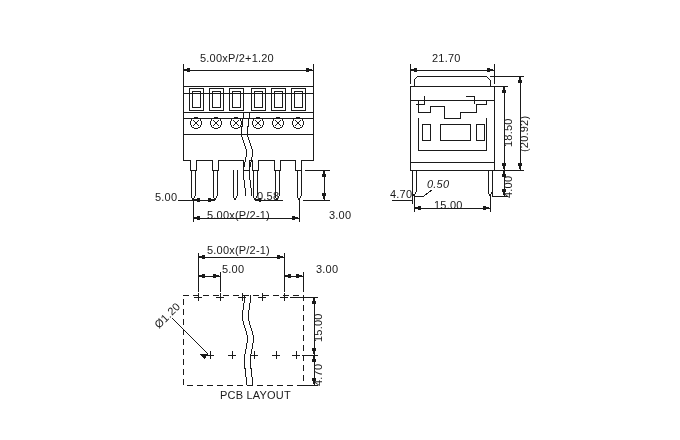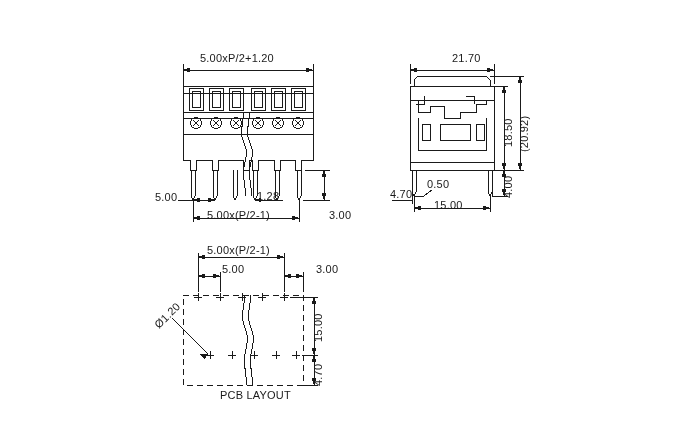--- a/index.html
+++ b/index.html
@@ -288,35 +288,35 @@
       <line x1="172" y1="318" x2="208" y2="354"></line>
       <path d="M208 354 l-8 0.5 l4.5 4.5 z" fill="#1a1a1a" stroke="none"></path>
 
     </g>
   </svg>
 
   <div class="lbl" style="left:200px; top:52px;">5.00xP/2+1.20</div>
 
   <div class="lbl" style="left:155px; top:191px;">5.00</div>
 
-  <div class="lbl" style="left:257px; top:190px;">1.28</div>
+  <div class="lbl" style="left:257px; top:190px;">0.58</div>
 
   <div class="lbl" style="left:207px; top:209px;">5.00x(P/2-1)</div>
 
   <div class="lbl" style="left:329px; top:209px;">3.00</div>
 
-  <div class="lbl" style="left:432px; top:52px;margin-left:20px;">21.70</div>
+  <div class="lbl" style="left:432px; top:52px;">21.70</div>
 
   <div class="lbl rot90" style="left:502px; top:147px;">18.50</div>
 
   <div class="lbl rot90" style="left:518px; top:152px;">(20.92)</div>
 
   <div class="lbl" style="left:390px; top:188px;">4.70</div>
 
-  <div class="lbl" style="left:427px; top:178px;">0.50</div>
+  <div class="lbl" style="left:427px; top:178px;font-style:italic;">0.50</div>
 
   <div class="lbl" style="left:434px; top:199px;">15.00</div>
 
   <div class="lbl rot90" style="left:502px; top:198px;">4.00</div>
 
   <div class="lbl" style="left:207px; top:244px;">5.00x(P/2-1)</div>
 
   <div class="lbl" style="left:222px; top:263px;">5.00</div>
 
   <div class="lbl" style="left:316px; top:263px;">3.00</div>

